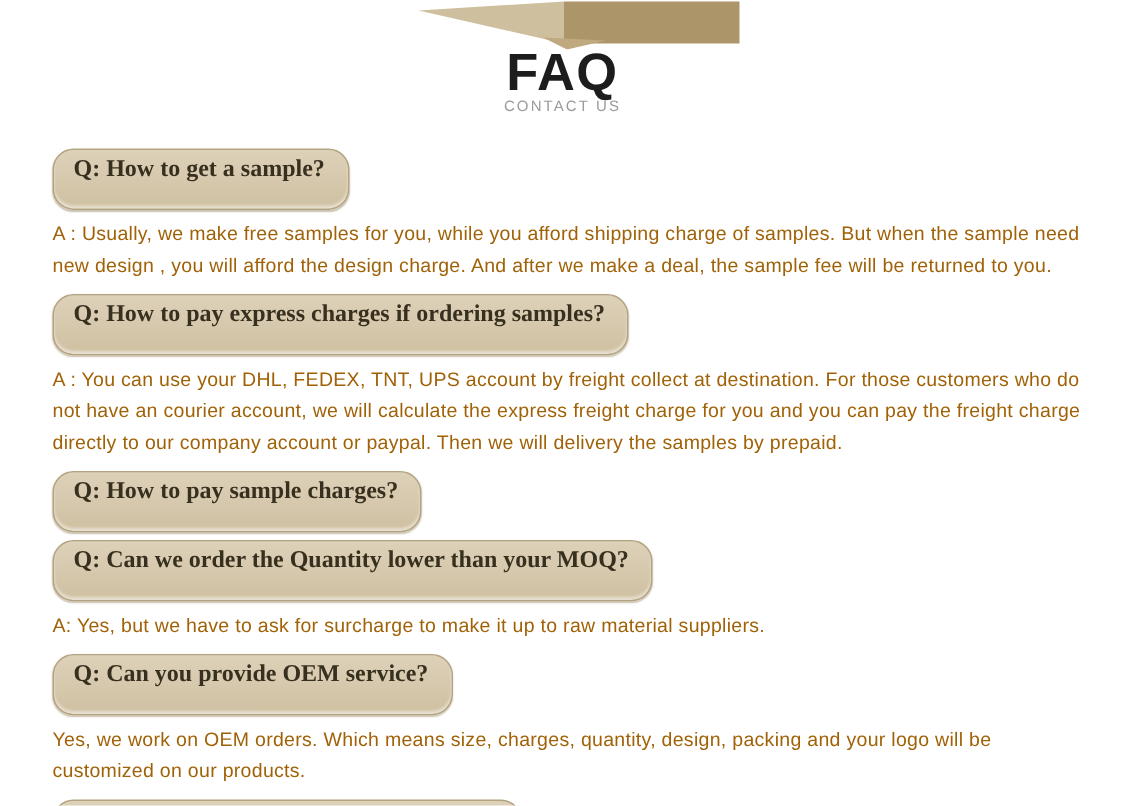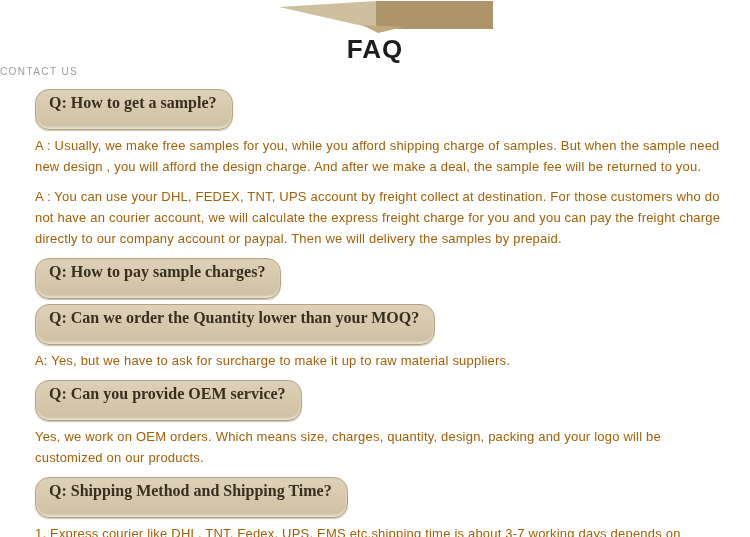--- a/index.html
+++ b/index.html
@@ -6,26 +6,26 @@
   body{
     width:750px;height:537px;background:#ffffff;position:relative;overflow:hidden;
     font-family:"Liberation Sans", sans-serif;
   }
   .page{width:750px;height:537px;position:relative;}
 
   
   .ribbon-wrap{width:100%;display:flex;justify-content:center;height:33px;}
   .ribbon-wrap svg{display:block;margin-left:22px;}
   .faq-title{
-    text-align:center;font-size:26px;font-weight:bold;color:#1d1d1d;
+    text-align:center;font-size:35px;font-weight:bold;color:#1d1d1d;
     letter-spacing:1px;line-height:30px;margin-top:1px;
   }
   .contact-sub{
-    text-align:left;font-size:10px;color:#9b9b9b;letter-spacing:1.4px;
-    line-height:13px;margin-top:1px;margin-bottom:11px;
+    text-align:center;font-size:10px;color:#9b9b9b;letter-spacing:1.4px;
+    line-height:13px;margin-top:1px;margin-bottom:21px;
   }
 
   
   .faq-list{padding:0 33px 0 35px;}
   .q-pill{
     display:inline-block;
     background:linear-gradient(#ddd1b9,#cfc0a1);
     border:1px solid #b4a381;
     border-radius:14px;
     box-shadow:inset 0 -2px 2px rgba(255,255,255,.5), 0 1px 1px rgba(150,130,95,.5);
@@ -59,20 +59,21 @@
   <div class="faq-title">FAQ</div>
   <div class="contact-sub">CONTACT US</div>
 
   <div class="faq-list">
     <div class="qa-item">
       <div class="q-pill">Q: How to get a sample?</div>
       <div class="answer">A : Usually, we make free samples for you, while you afford shipping charge of samples.  But when the sample need new design , you will afford the design charge. And after we make a deal, the sample fee will be returned to you.</div>
     </div>
 
     <div class="qa-item">
+      <div class="q-pill">Q: How to pay express charges if ordering samples?</div>
       <div class="answer">A : You can use your DHL, FEDEX, TNT, UPS account by freight collect at destination.  For those customers who do not have an courier account, we will calculate the express freight charge for you and you can pay the freight charge directly to our company account or paypal. Then we will delivery the samples by prepaid.</div>
     </div>
 
     <div class="qa-item">
       <div class="q-pill">Q: How to pay sample charges?</div>
     </div>
 
     <div class="qa-item">
       <div class="q-pill">Q: Can we order the Quantity lower than your MOQ?</div>
       <div class="answer">A: Yes, but we have to ask for surcharge to make it up to raw material suppliers.</div>

